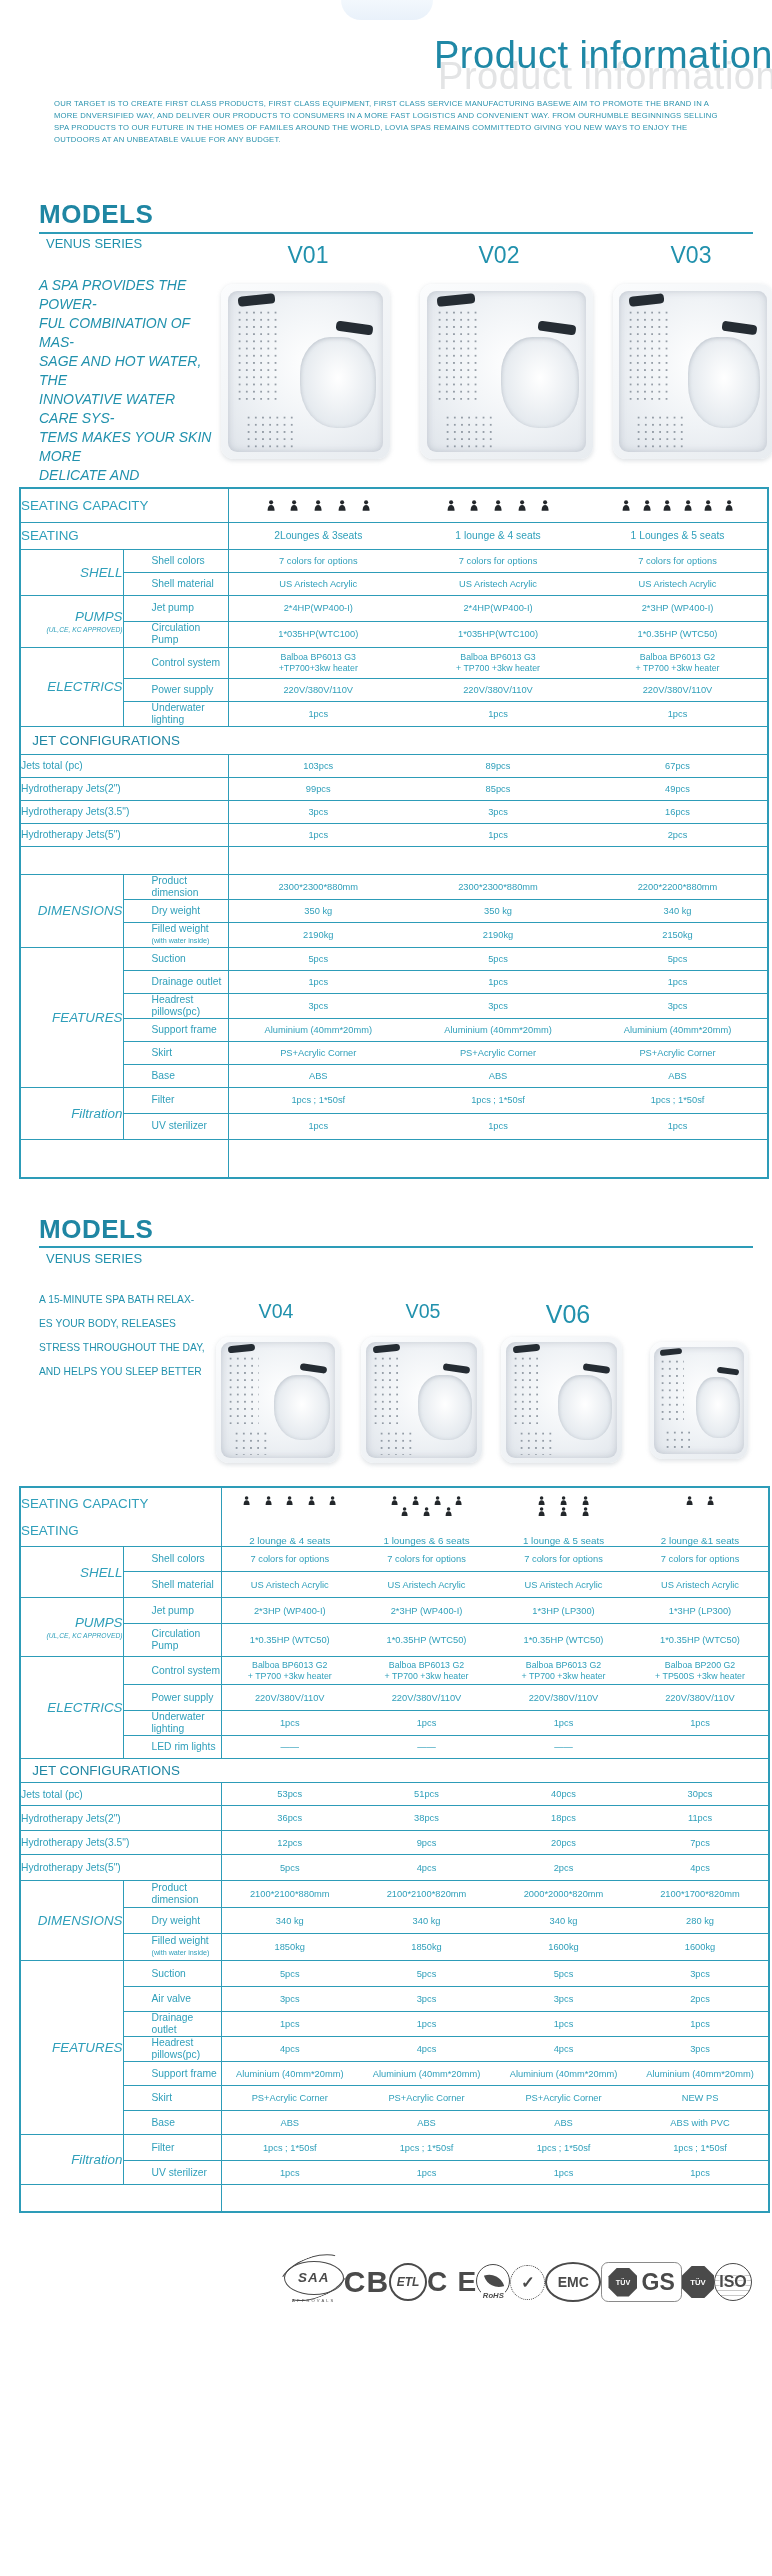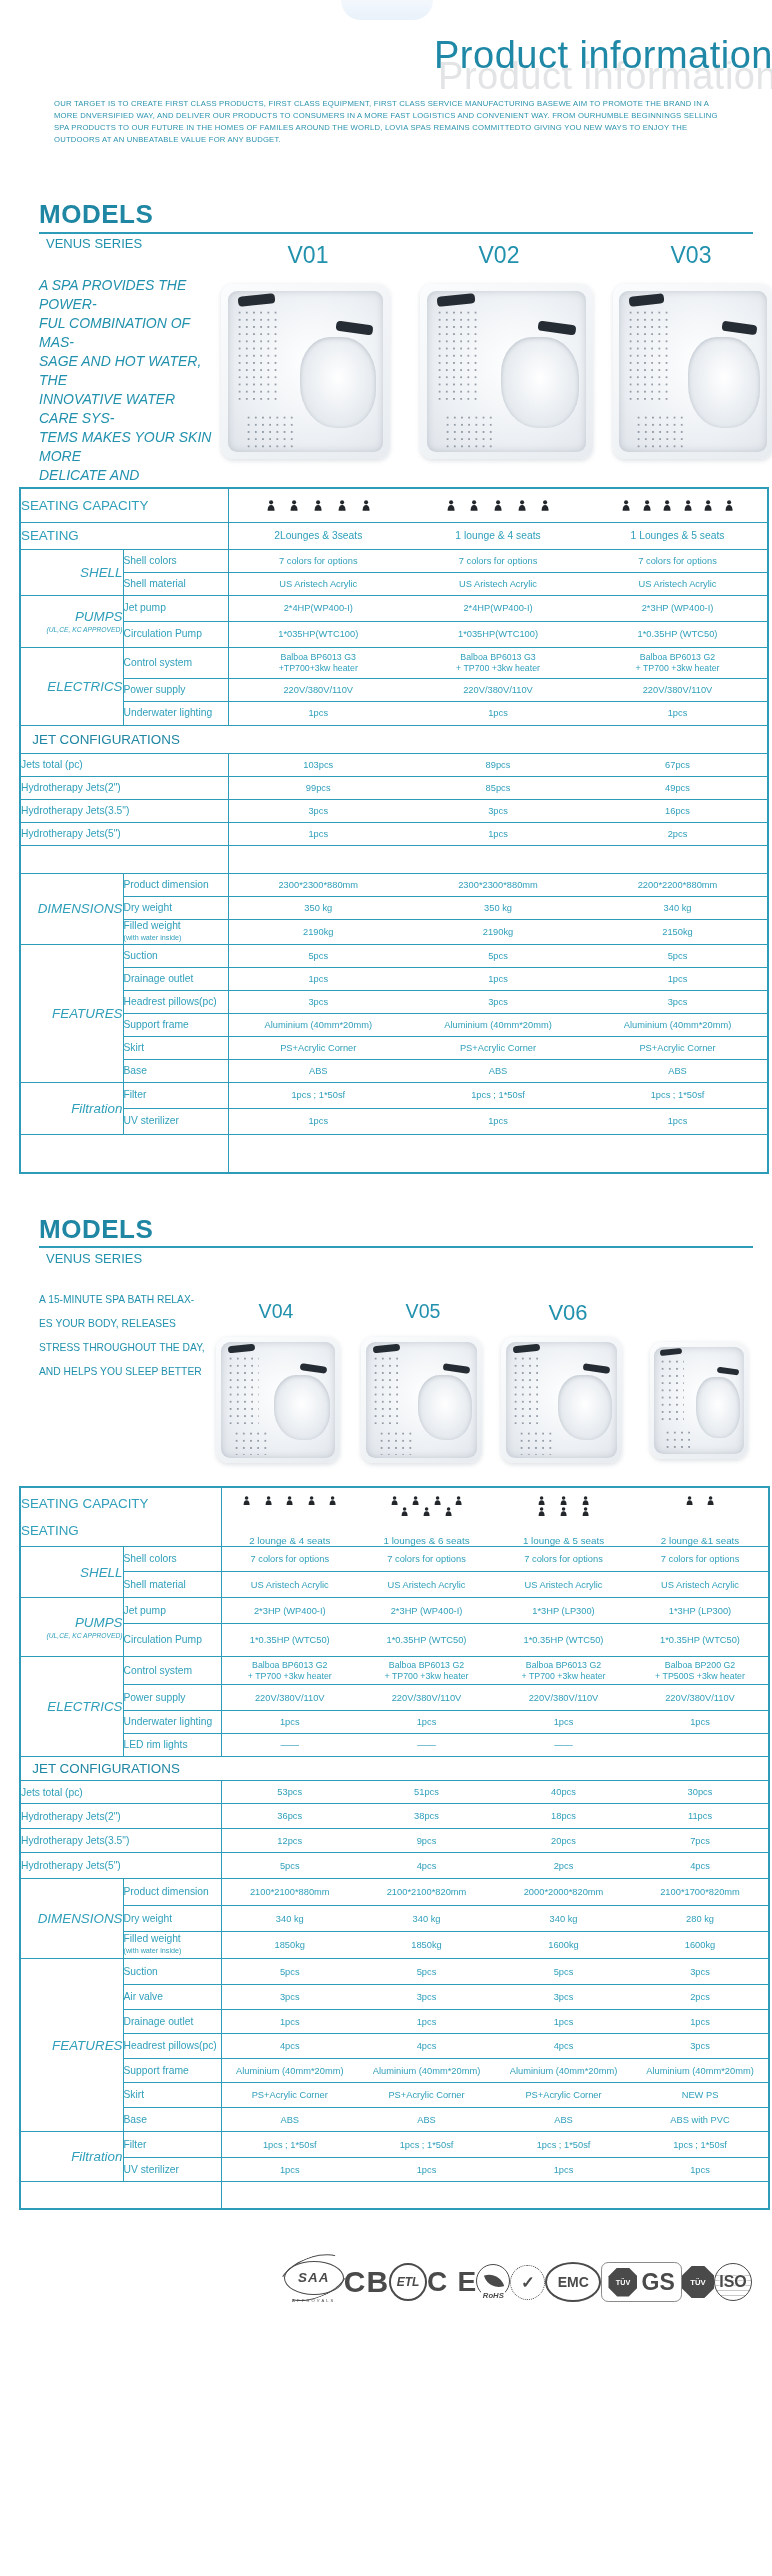--- a/index.html
+++ b/index.html
@@ -42,21 +42,21 @@
   .p2{right:10%;top:22%;transform:rotate(8deg);}
   .dots{position:absolute;background-image:radial-gradient(#6d7884 0.8px, transparent 0.9px);background-size:7.2px 7.2px;opacity:.7;}
   .d1{left:9%;top:14%;width:26%;height:55%;}
   .d2{left:14%;bottom:6%;width:30%;height:20%;}
   .well{position:absolute;right:8%;top:30%;width:45%;height:52%;border-radius:40% 45% 42% 48%;background:radial-gradient(ellipse at 50% 45%, #ffffff, #e4e9ee 70%, #d7dde4);box-shadow:inset 0 1px 4.1px rgba(120,130,145,.4);}
   
   .spec-table{position:absolute;border-collapse:collapse;table-layout:fixed;background:#fff;border:2.1px solid var(--bd);}
   .spec-table td{border:0 solid var(--bd);border-top-width:1px;border-bottom-width:1px;padding:0;vertical-align:middle;overflow:hidden;color:var(--val);}
   .spec-table tr.sec td{border-top-width:1.5px;}
   .spec-table td.grp,.spec-table td.lbl-full{border-left-width:1px;border-right-width:1px;}
-  .spec-table td.sub-lbl{border-left-width:1px;border-right-width:1px;}
+  .spec-table td.sub-lbl{border-left-width:1px;border-right-width:1px;padding-left:28px;}
   .grp{text-align:right;color:var(--teal-dark);font-style:italic;}
   .grp .grp-name{font-size:13.4px;}
   .grp .grp-sub{font-size:6.7px;margin-top:1.5px;}
   .sub-lbl{font-size:10.3px;color:var(--teal-dark);padding-left:9.3px;line-height:12px;}
   .sub-lbl .small2{font-size:7.2px;}
   .lbl-full{font-size:10.3px;color:var(--teal-dark);padding-left:11.3px;}
   .lbl-full.hd{font-size:13.4px;margin-top:48px;}
   .lbl-full .hd-line{line-height:15.5px;}
   .lbl-full .hd-line + .hd-line{margin-top:11.3px;}
   td.val{text-align:center;font-size:9.3px;}
@@ -175,21 +175,21 @@
       </div>
       <h3 class="model-title" style="left: 423px; top: 1300px; font-size: 19.6px;">V05</h3>
       <div class="tub" style="left: 361px; top: 1337px; width: 121px; height: 126px;">
         <span class="tub-inner"></span>
         <span class="pillow p1"></span>
         <span class="pillow p2"></span>
         <span class="dots d1"></span>
         <span class="dots d2"></span>
         <span class="well"></span>
       </div>
-      <h3 class="model-title" style="left: 568px; top: 1300px; font-size: 22px;">V06</h3>
+      <h3 class="model-title" style="left: 568px; top: 1300px; font-size: 25px;">V06</h3>
       <div class="tub" style="left: 501px; top: 1337px; width: 121px; height: 126px;">
         <span class="tub-inner"></span>
         <span class="pillow p1"></span>
         <span class="pillow p2"></span>
         <span class="dots d1"></span>
         <span class="dots d2"></span>
         <span class="well"></span>
       </div>
       <h3 class="model-title" style="left: 705px; top: 1348px; font-size: 15px;">ZR6009</h3>
       <div class="tub" style="left: 650px; top: 1342px; width: 98px; height: 117px;">

